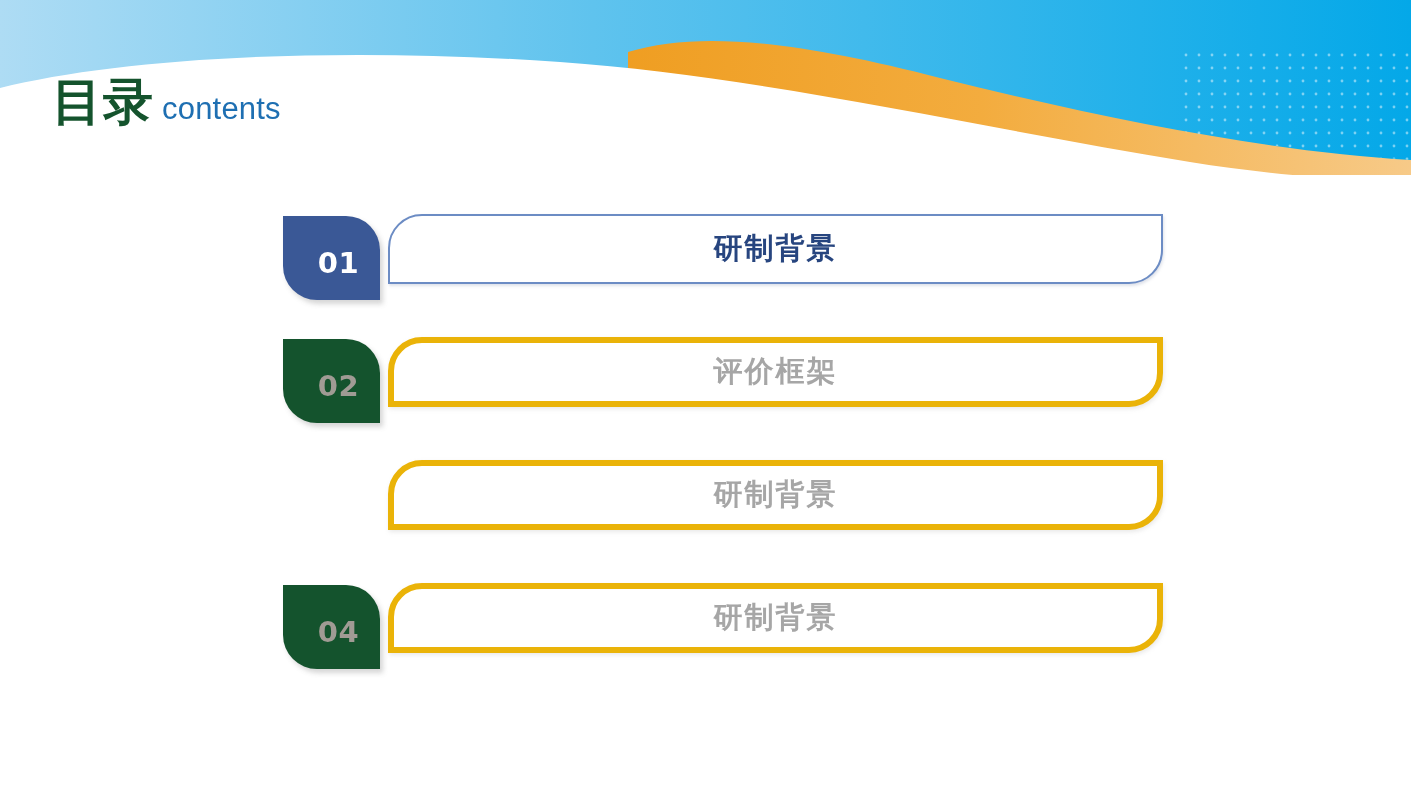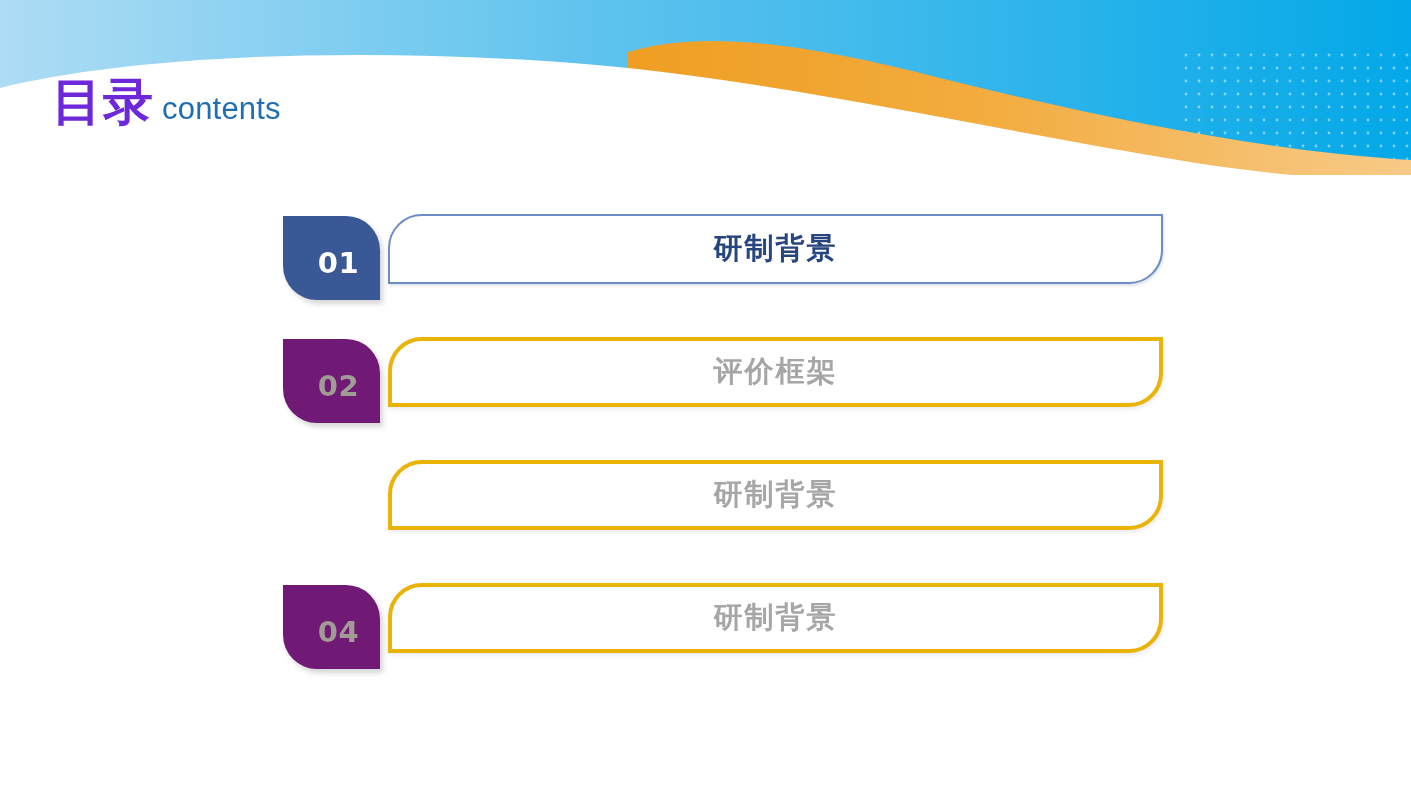--- a/index.html
+++ b/index.html
@@ -33,21 +33,21 @@
   #title-block {
     position:absolute;
     left:52px; top:77px;
     display:flex;
     align-items:baseline;
     white-space:nowrap;
   }
   #title-cn {
     font-size:50px;
     font-weight:bold;
-    color:#6d28d9;
+    color:#14532d;
     letter-spacing:1px;
     line-height:1;
     font-family:"DejaVu Sans","Liberation Sans",sans-serif;
   }
   #title-en {
     font-size:31px;
     font-weight:400;
     color:#1E6FB2;
     margin-left:8px;
     line-height:1;
@@ -112,24 +112,24 @@
   
   .toc-row.active .toc-badge { background:#3A5896; }
   .toc-row.active .toc-badge .num { color:#ffffff; }
   .toc-row.active .toc-pill {
     border:2px solid #6C8CC4;
     box-shadow:1px 2px 3px rgba(150,160,185,0.30);
   }
   .toc-row.active .toc-label { color:#27457F; }
 
   
-  .toc-row.idle .toc-badge { background:#701a75; }
+  .toc-row.idle .toc-badge { background:#14532d; }
   .toc-row.idle .toc-badge .num { color:#A09B94; }
   .toc-row.idle .toc-pill {
-    border:4px solid #eab308;
+    border:6px solid #eab308;
     box-shadow:1px 2px 4px rgba(175,175,175,0.28);
   }
   .toc-row.idle .toc-label { color:#A6A6A6; }
 </style>
 </head>
 <body>
 
 <div id="slide">
 
   <div id="header-band">

